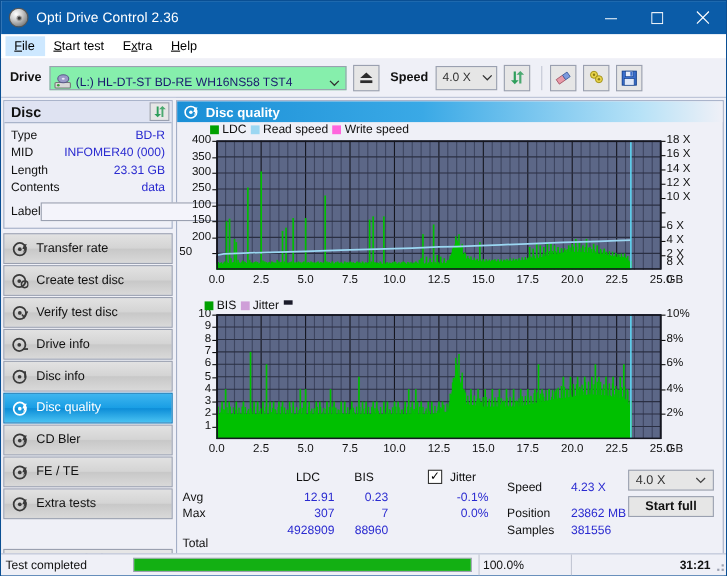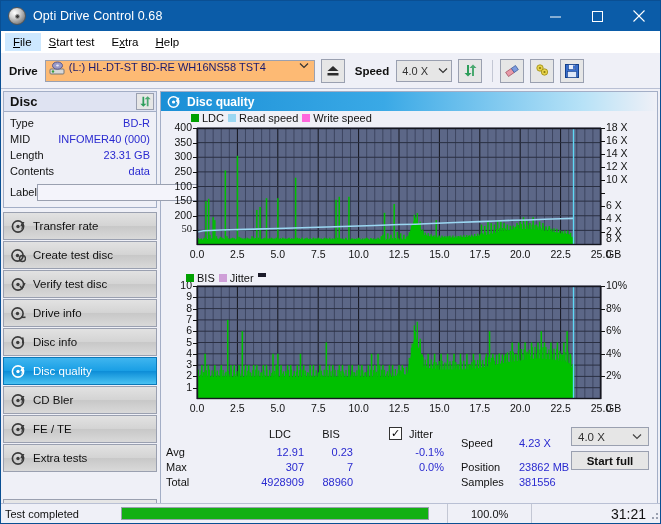--- a/index.html
+++ b/index.html
@@ -64,22 +64,22 @@
   .menu-item u { text-decoration: underline; }
 
   
   .toolbar {
     height:36px; background:#eff0f7;
     display:flex; align-items:center; padding-left:8px;
     border-bottom:1px solid #b9c0d4;
   }
   .tb-label { font-weight:bold; font-size:11.5px; color:#111; margin-right:7px; }
   .drive-combo {
-    width:270px; height:22px; background:#fdba74; border:1px solid #9aa0b0;
-    display:flex; align-items:flex-start; padding:0 2px 0 3px; position:relative;
+    width:270px; height:22px; background:#86efac; border:1px solid #9aa0b0;
+    display:flex; align-items:flex-end; padding:0 2px 0 3px; position:relative;
   }
   .drive-combo .dicon { width:16px; height:14px; margin-right:4px; flex:none; position:relative;}
   .drive-combo .dtext { font-size:11px; color:#1a1a6e; white-space:nowrap; }
   .combo-arrow {
     margin-left:auto; width:16px; text-align:center; color:#333; font-size:9px;
   }
   .btn-sq {
     width:24px; height:24px; background:#e6e6e6; border:1px solid #9aa0b0;
     margin-left:6px; display:flex; align-items:center; justify-content:center;
     position:relative; flex:none;
@@ -195,38 +195,38 @@
   .statusbar {
     position:absolute; left:0; bottom:0; width:661px; height:20px;
     background:#eff0f7; border-top:1px solid #b9c0d4;
     display:flex; align-items:center;
   }
   .sb-text { font-size:11px; color:#111; padding-left:4px; width:120px; }
   .sb-prog {
     width:308px; height:13px; background:#ffffff; border:1px solid #9aa0b0; position:relative;
   }
   .sb-prog .fill { position:absolute; left:0; top:0; bottom:0; background:#13b013; }
-  .sb-pct { width:84px; font-size:11px; color:#111; padding-left:23px;
-            border-left:1px solid #c3c7d4; margin-left:18px; height:20px; line-height:20px;}
-  .sb-time { flex:1; font-size:14px; color:#111; text-align:right; padding-right:16px;
-             border-left:1px solid #c3c7d4; height:20px; line-height:20px;}
+  .sb-pct { width:84px; font-size:11px; color:#111; padding-left:3px;
+            border-left:1px solid #c3c7d4; margin-left:6px; height:20px; line-height:20px;}
+  .sb-time { flex:1; font-size:11px; color:#111; text-align:right; padding-right:16px;
+             border-left:1px solid #c3c7d4; height:20px; line-height:20px;font-weight:bold;}
   .grip { position:absolute; right:3px; bottom:3px; width:10px; height:10px; }
   .grip i { position:absolute; width:2px; height:2px; background:#9aa0b0; }
 </style>
 </head>
 <body>
 
 <div id="app">
 
   <div class="titlebar">
     <div class="title-icon">
       <div class="disc-outer"></div>
         <div class="disc-hole"></div>
     </div>
-    <div class="title-text">Opti Drive Control 0.68</div>
+    <div class="title-text">Opti Drive Control 2.36</div>
     <div class="win-buttons">
       <div class="win-btn">
         <svg width="11" height="11" viewBox="0 0 11 11">
             <line x1="0" y1="6" x2="11" y2="6" stroke="#fff" stroke-width="1"></line>
           </svg>
       </div>
       <div class="win-btn">
         <svg width="11" height="11" viewBox="0 0 11 11">
             <rect x="0.5" y="0.5" width="10" height="10" fill="none" stroke="#fff" stroke-width="1"></rect>
           </svg>
@@ -1232,21 +1232,21 @@
               <rect x="408.32640000000396" y="123.32341837476596" width="1.3" height="10.676581625234036" fill="#00c000"></rect>
               <rect x="409.053600000004" y="121.73333698524155" width="1.3" height="12.26666301475845" fill="#00c000"></rect>
               <rect x="409.780800000004" y="127.32392458730006" width="1.3" height="6.676075412699944" fill="#00c000"></rect>
               <rect x="410.508000000004" y="129.10406545343665" width="1.3" height="4.895934546563353" fill="#00c000"></rect>
               <rect x="411.23520000000406" y="125.61018319434854" width="1.3" height="8.389816805651463" fill="#00c000"></rect>
               <rect x="411.9624000000041" y="126.27072340242792" width="1.3" height="7.729276597572081" fill="#00c000"></rect>
               <path d="M 36 121 L 42.464 119.7 L 60.239999999999995 119.05 L 84.47999999999999 118.4 L 116.80000000000001 117.425 L 149.12 116.44999999999999 L 181.44 115.475 L 213.76 114.5 L 238 113.525 L 254.16000000000003 113.2 L 270.32 112.55 L 294.56 111.575 L 318.79999999999995 110.6 L 334.96 109.95 L 351.12 109.3 L 367.28 108.975 L 383.44 108.325 L 399.6 107.67500000000001 L 412.528 107.35000000000001" fill="none" stroke="#9bd7f2" stroke-width="1.6"></path>
               <line x1="412.528" x2="412.528" y1="17" y2="134" stroke="#5fd8f5" stroke-width="1.4"></line>
               <rect x="36.5" y="17.5" width="403" height="116" fill="none" stroke="#15161f" stroke-width="1.4"></rect>
             </svg>
-            <div class="axis-lbl" style="left: 2px; width: 29px; text-align: right; top: 112.375px; font-family: Liberation Serif, serif;">50</div>
+            <div class="axis-lbl" style="left: 2px; width: 29px; top: 112.375px;">50</div>
             <div class="tick" style="left: 32px; top: 119.375px; width: 4px; height: 1px;"></div>
             <div class="axis-lbl" style="left: 2px; width: 29px; text-align: right; top: 97.75px;">200</div>
             <div class="tick" style="left: 32px; top: 104.75px; width: 4px; height: 1px;"></div>
             <div class="axis-lbl" style="left: 2px; width: 29px; text-align: right; top: 83.125px;">150</div>
             <div class="tick" style="left: 32px; top: 90.125px; width: 4px; height: 1px;"></div>
             <div class="axis-lbl" style="left: 2px; width: 29px; text-align: right; top: 68.5px;">100</div>
             <div class="tick" style="left: 32px; top: 75.5px; width: 4px; height: 1px;"></div>
             <div class="axis-lbl" style="left: 2px; width: 29px; text-align: right; top: 53.875px;">250</div>
             <div class="tick" style="left: 32px; top: 60.875px; width: 4px; height: 1px;"></div>
             <div class="axis-lbl" style="left: 2px; width: 29px; text-align: right; top: 39.25px;">300</div>
@@ -2060,21 +2060,21 @@
         <div class="st" style="left:5px; top:23px;">Avg</div>
         <div class="st num blue" style="left:80px; top:23px; width:63px;">12.91</div>
         <div class="st num blue" style="left:148px; top:23px; width:44px;">0.23</div>
         <div class="st num blue" style="left:232px; top:23px; width:51px;">-0.1%</div>
 
         <div class="st" style="left:5px; top:38px;">Max</div>
         <div class="st num blue" style="left:80px; top:38px; width:63px;">307</div>
         <div class="st num blue" style="left:148px; top:38px; width:44px;">7</div>
         <div class="st num blue" style="left:232px; top:38px; width:51px;">0.0%</div>
 
-        <div class="st" style="left:5px; top:53px;">Total</div>
+        <div class="st" style="left:5px; top:65px;">Total</div>
         <div class="st num blue" style="left:80px; top:53px; width:63px;">4928909</div>
         <div class="st num blue" style="left:148px; top:53px; width:44px;">88960</div>
 
         <div class="st" style="left:300px; top:14px;">Speed</div>
         <div class="st blue" style="left:358px; top:14px;">4.23 X</div>
         <div class="st" style="left:300px; top:38px;">Position</div>
         <div class="st blue" style="left:358px; top:38px;">23862 MB</div>
         <div class="st" style="left:300px; top:53px;">Samples</div>
         <div class="st blue" style="left:358px; top:53px;">381556</div>
 

